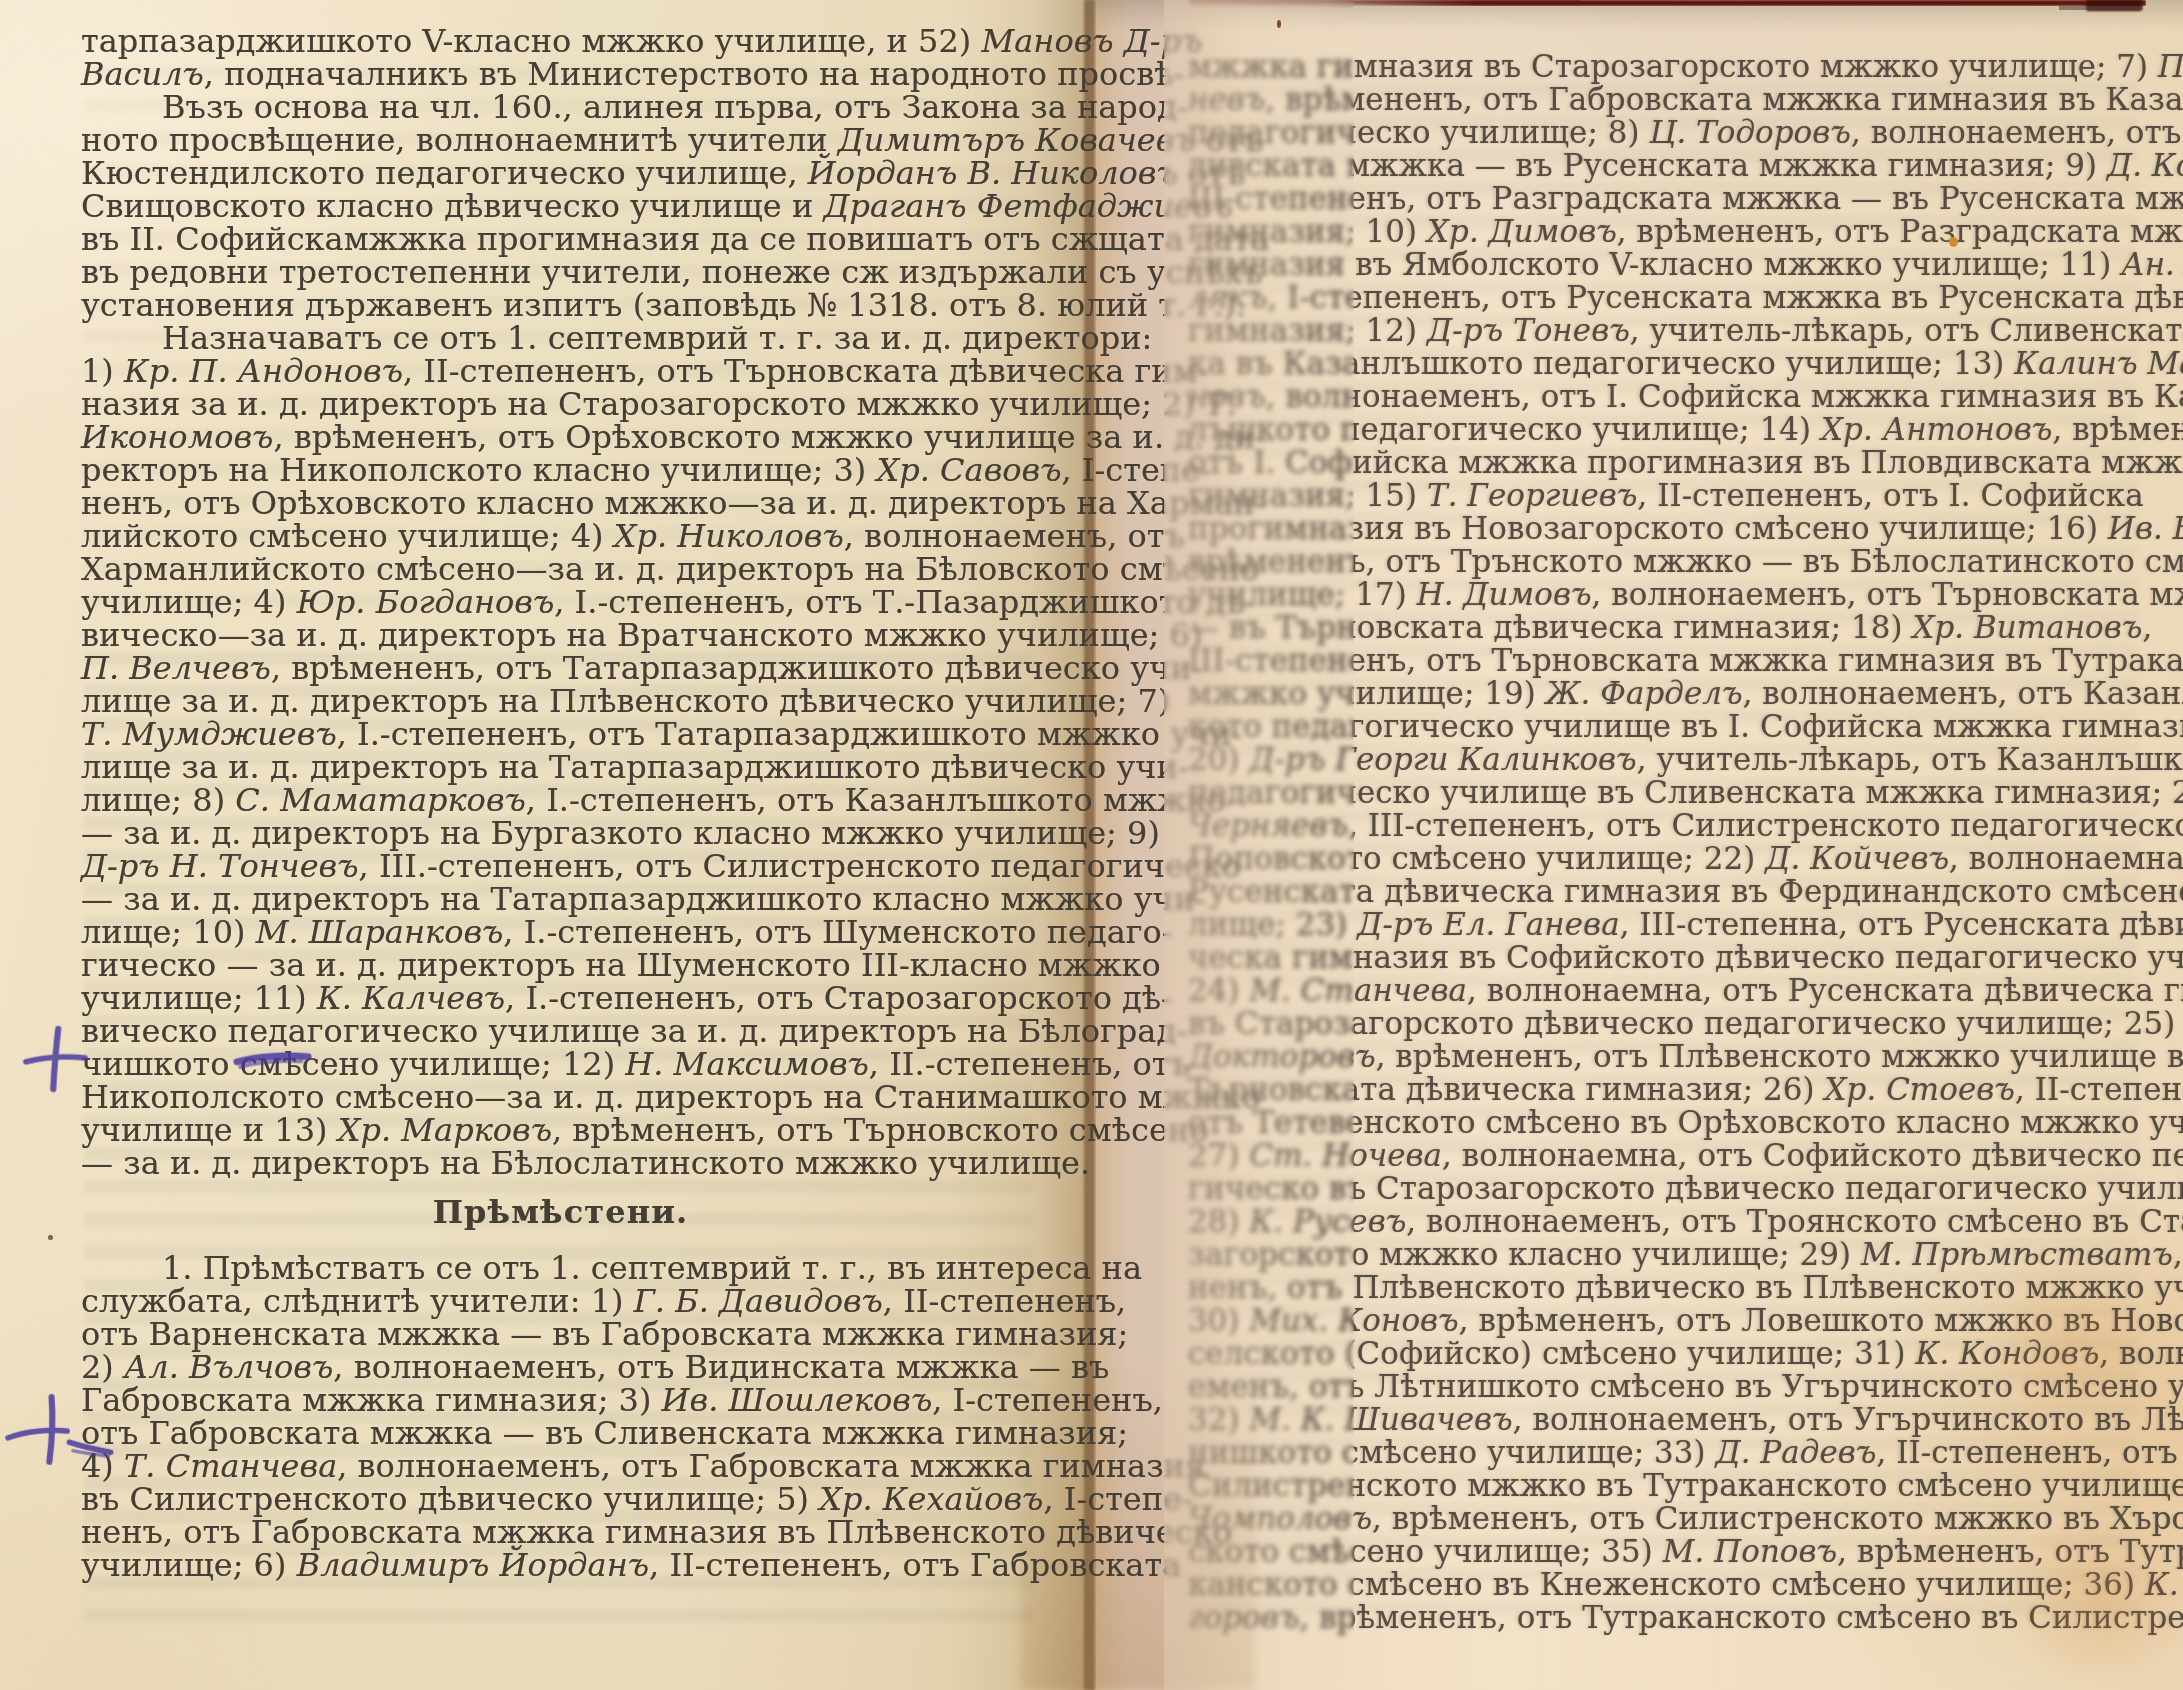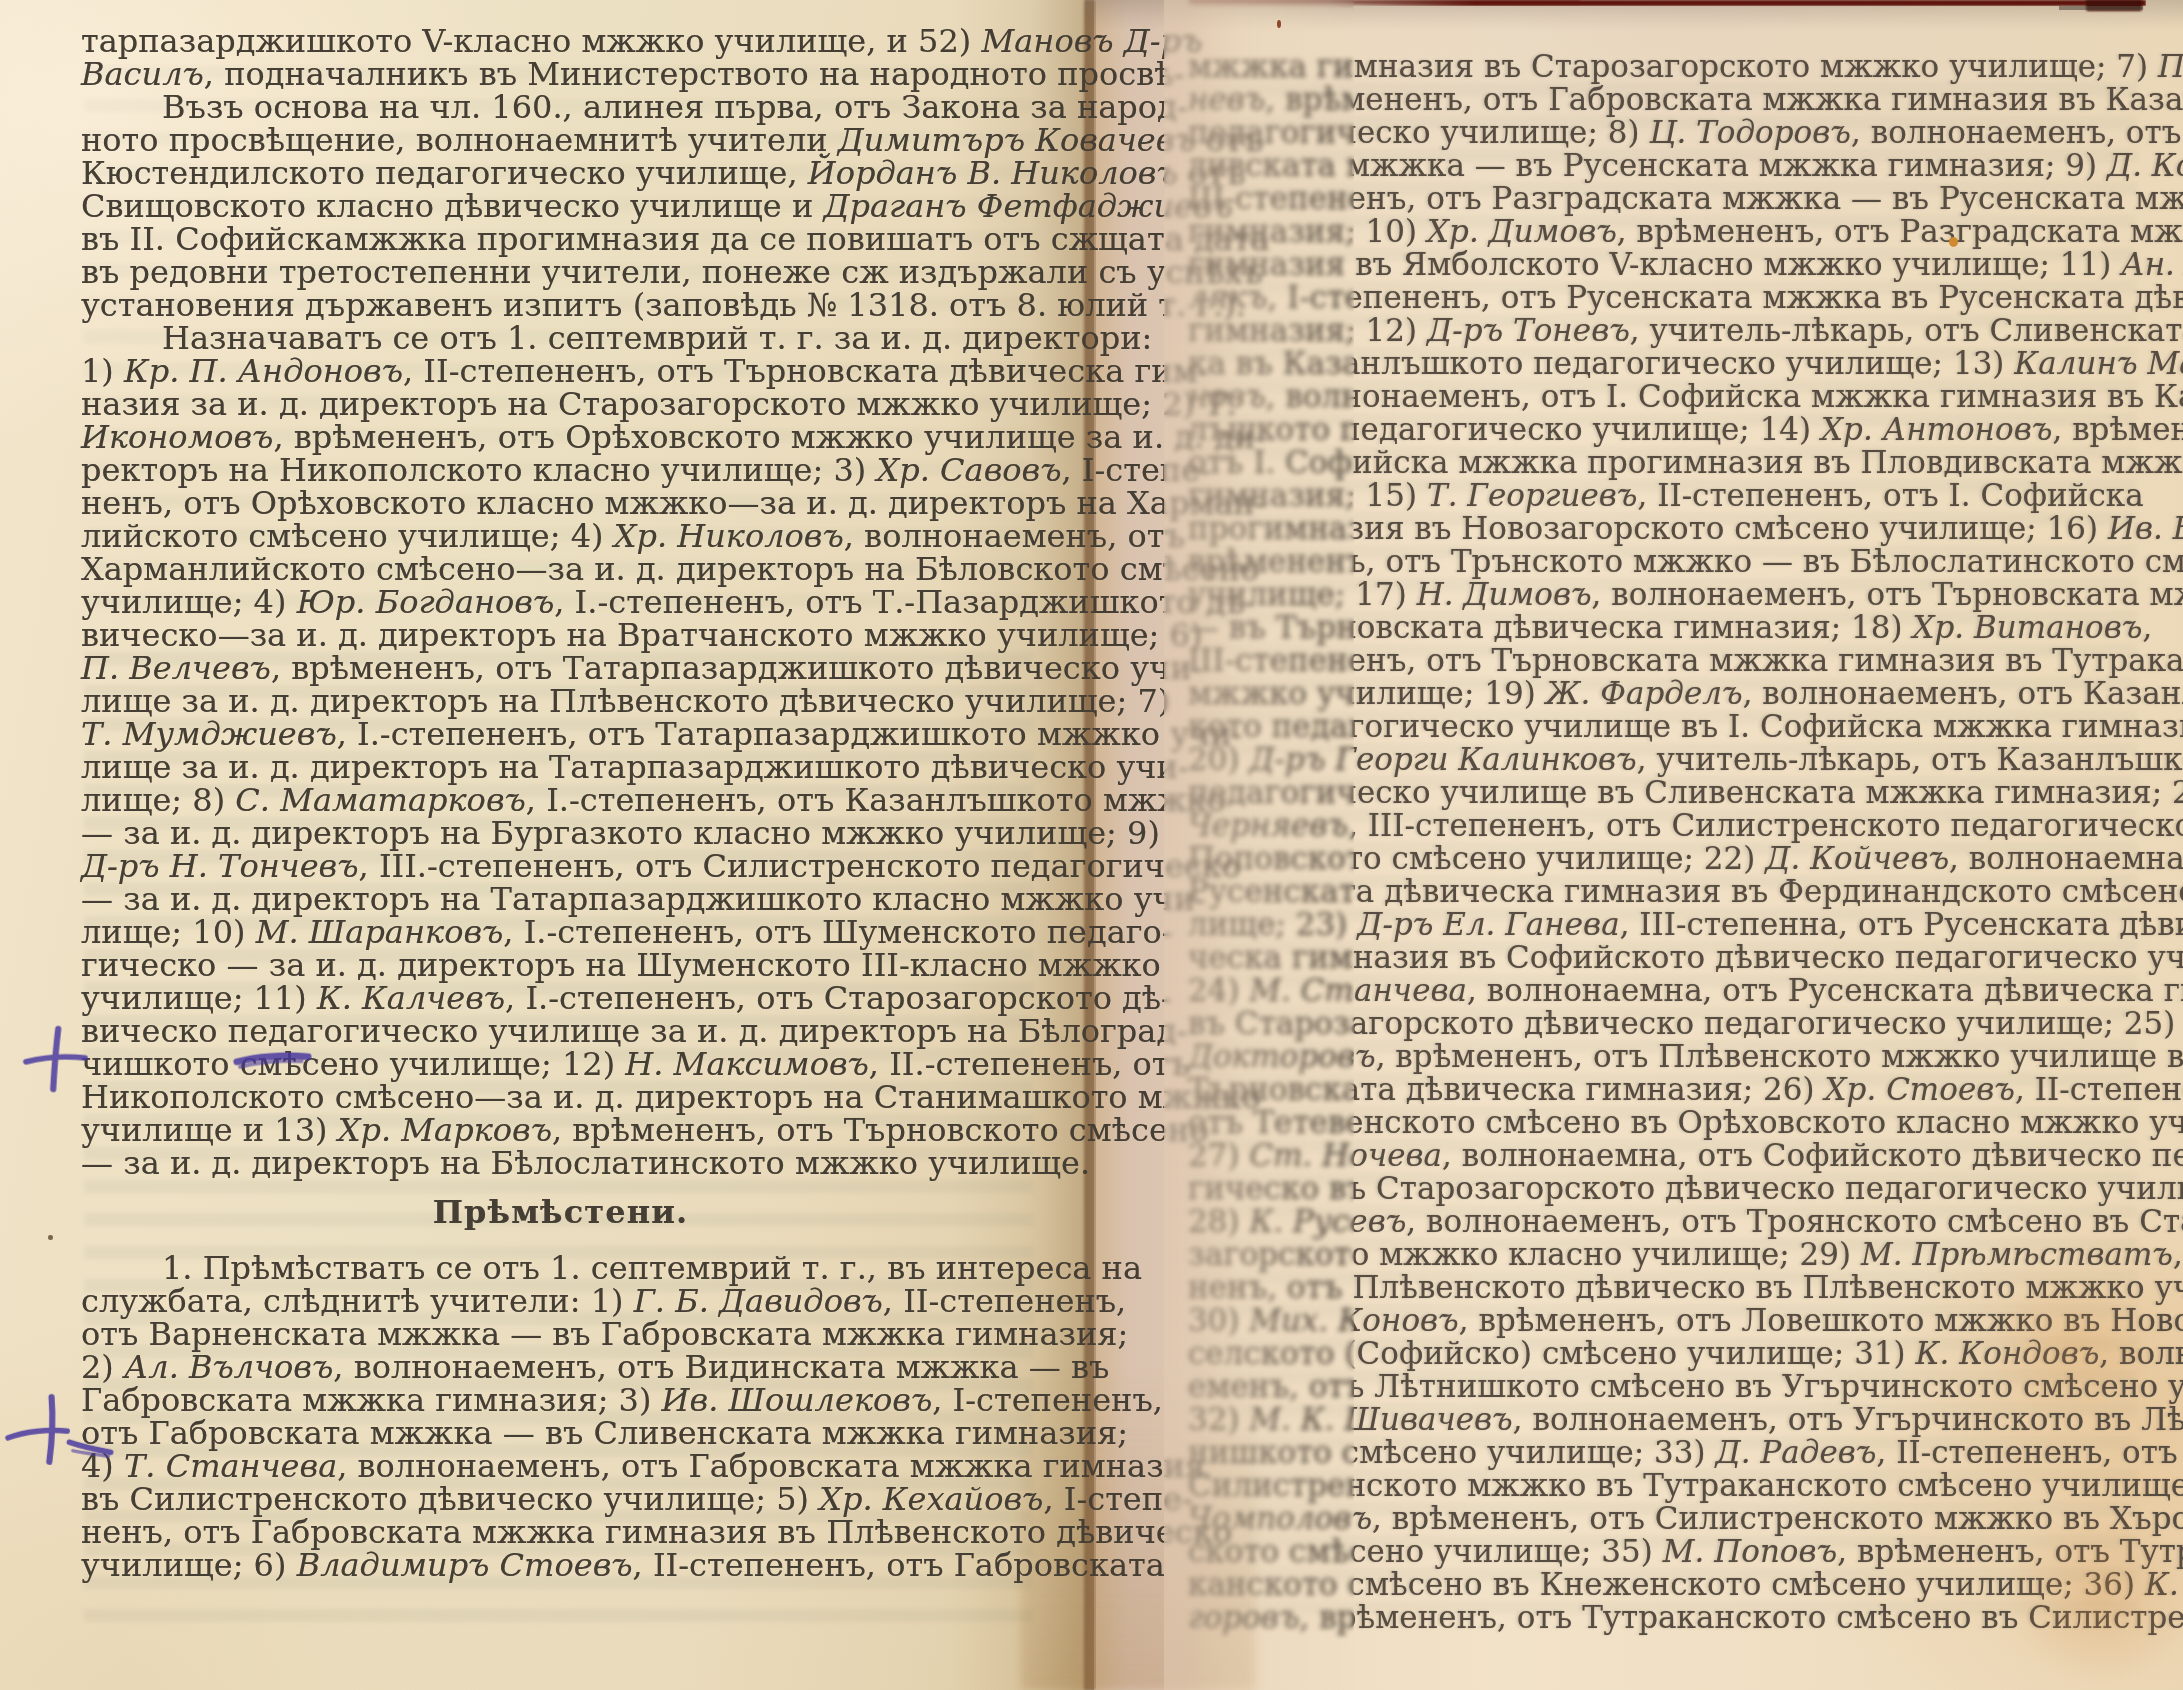--- a/index.html
+++ b/index.html
@@ -142,21 +142,21 @@
       <div>
         <div class="line first">1. Прѣмѣстватъ се отъ 1. септемврий т. г., въ интереса на</div>
         <div class="line">службата, слѣднитѣ учители: 1) <i>Г. Б. Давидовъ</i>, II-степененъ,</div>
         <div class="line">отъ Варненската мжжка — въ Габровската мжжка гимназия;</div>
         <div class="line">2) <i>Ал. Вълчовъ</i>, волнонаеменъ, отъ Видинската мжжка — въ</div>
         <div class="line">Габровската мжжка гимназия; 3) <i>Ив. Шошлековъ</i>, I-степененъ,</div>
         <div class="line">отъ Габровската мжжка — въ Сливенската мжжка гимназия;</div>
         <div class="line">4) <i>Т. Станчева</i>, волнонаеменъ, отъ Габровската мжжка гимназия</div>
         <div class="line">въ Силистренското дѣвическо училище; 5) <i>Хр. Кехайовъ</i>, I-степе-</div>
         <div class="line">ненъ, отъ Габровската мжжка гимназия въ Плѣвенското дѣвическо</div>
-        <div class="line last">училище; 6) <i>Владимиръ Стоевъ</i>, II-степененъ, отъ Габровската</div>
+        <div class="line last">училище; 6) <i>Владимиръ Йорданъ</i>, II-степененъ, отъ Габровската</div>
       </div>
     </div>
   <div class="textblock tb-right">
       <div>
         <div class="line">мжжка гимназия въ Старозагорското мжжко училище; 7) <i>П. Глад-</i></div>
         <div class="line"><i>невъ</i>, врѣмененъ, отъ Габровската мжжка гимназия въ Казанлъшкото</div>
         <div class="line">педагогическо училище; 8) <i>Ц. Тодоровъ</i>, волнонаеменъ, отъ Плов-</div>
         <div class="line">дивската мжжка — въ Русенската мжжка гимназия; 9) <i>Д. Костовъ</i>,</div>
         <div class="line">III-степененъ, отъ Разградската мжжка — въ Русенската мжжка</div>
         <div class="line">гимназия; 10) <i>Хр. Димовъ</i>, врѣмененъ, отъ Разградската мжжка</div>

